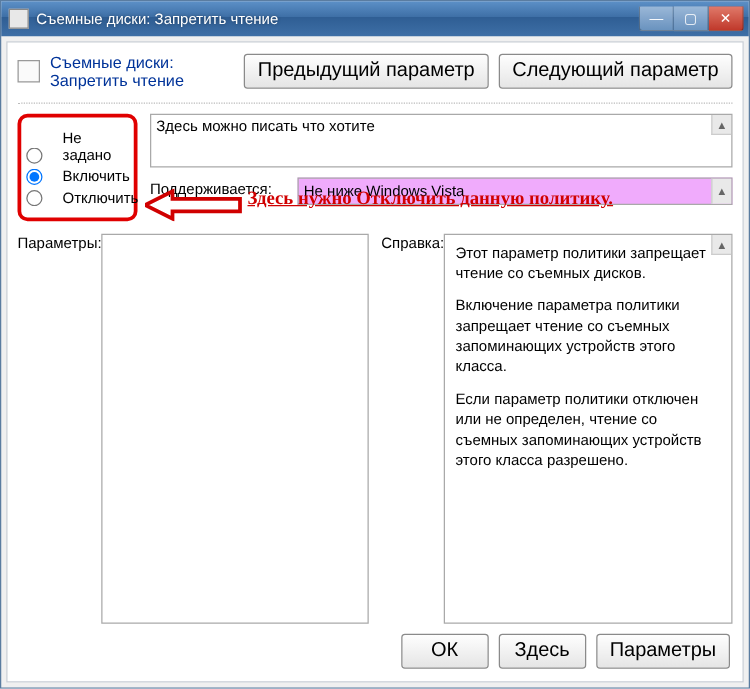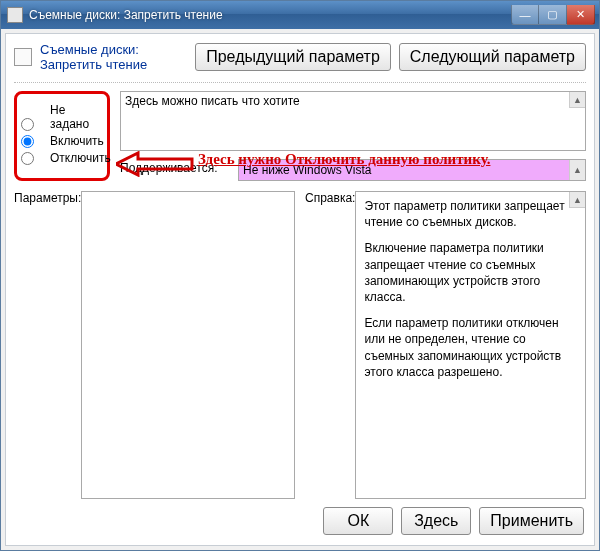--- a/index.html
+++ b/index.html
@@ -120,21 +120,21 @@
     gap: 16px;
     margin: 3px 0;
     font-size: 12px;
   }
   .radio-row input { margin: 0; }
   .fields-col { flex: 1; display: flex; flex-direction: column; gap: 8px; }
   .field-row { display: flex; gap: 8px; align-items: flex-start; }
   .field-row .lbl { width: 90px; padding-top: 2px; }
   .comment-box {
     flex: 1;
-    height: 60px;
+    height: 43px;
     border: 1px solid #a9a9a9;
     background: #fff;
     padding: 2px 4px;
     position: relative;
     font-size: 12px;
     overflow: hidden;
   }
   .comment-box .scroll-up {
     position: absolute; right: 0; top: 0;
     width: 16px; height: 16px;
@@ -300,17 +300,17 @@
           <p class="help-para">Включение параметра политики запрещает чтение со съемных запоминающих устройств этого класса.</p>
           <p class="help-para">Если параметр политики отключен или не определен, чтение со съемных запоминающих устройств этого класса разрешено.</p>
           <div class="scroll-up">▲</div>
         </div>
       </div>
     </div>
 
     <div class="footer">
       <button class="btn" style="min-width:70px">ОК</button>
       <button class="btn" style="min-width:70px">Здесь</button>
-      <button class="btn" style="min-width:80px">Применить</button>
+      <button class="btn" style="min-width:80px">Параметры</button>
     </div>
 
   </div>
 </div>
 
 </body></html>

